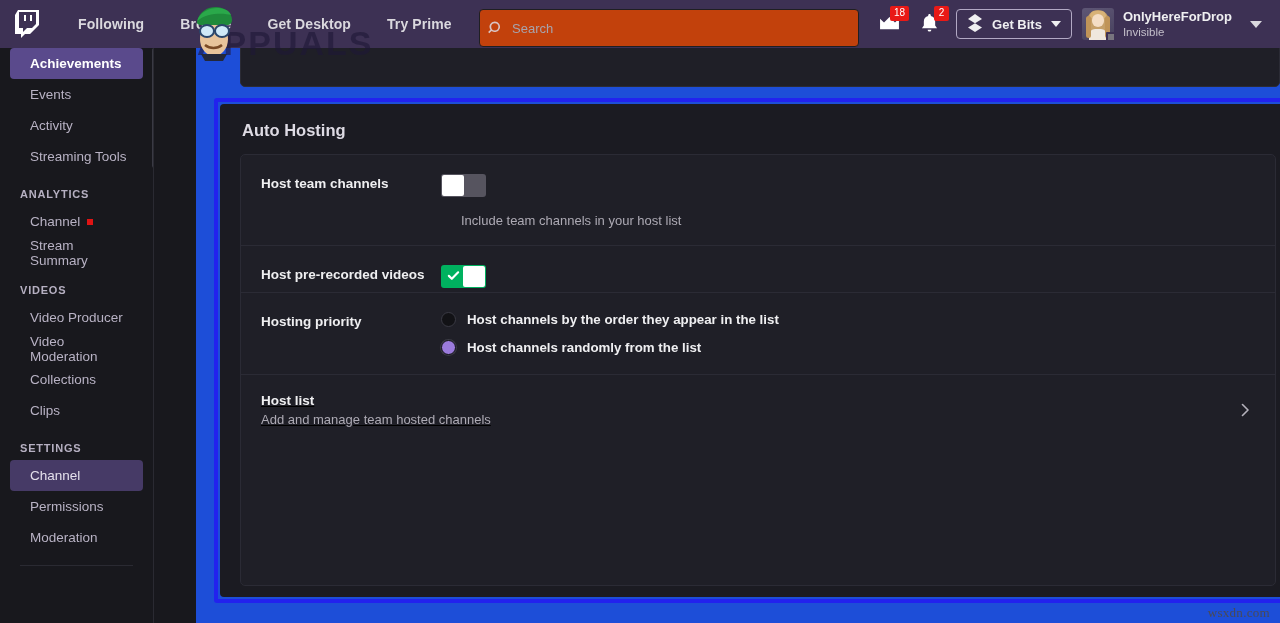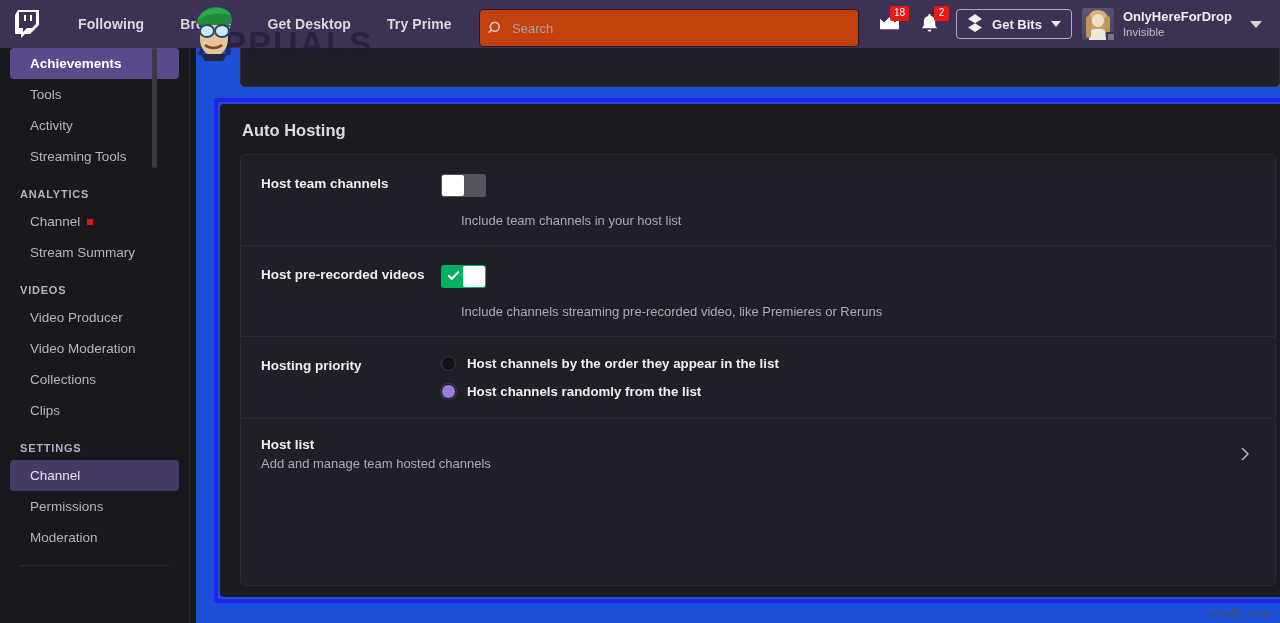--- a/index.html
+++ b/index.html
@@ -91,21 +91,21 @@
   .wm-text {
     position: absolute; left: 22px; top: 22px;
     font-size: 34px; font-weight: 700; letter-spacing: 2px;
     color: rgba(30,25,55,.62); font-family: "Liberation Sans", sans-serif;
   }
   .wm-char { position: absolute; left: 8px; top: 3px; width: 62px; height: 56px; }
 
   
   .sidebar {
     position: absolute; left: 0; top: 48px;
-    width: 190px; height: 575px;
+    width: 154px; height: 575px;
     background: #18181d;
     border-right: 1px solid #2a2a32;
     overflow: hidden;
     padding-top: 0px;
   }
   .side-item {
     height: 31px; display: flex; align-items: center;
     padding-left: 20px; color: #b8b2c4; font-size: 13.5px;
     cursor: pointer; margin: 0 10px 0 10px; border-radius: 4px;
     padding-right: 8px;
@@ -183,21 +183,21 @@
   .radio {
     width: 15px; height: 15px; border-radius: 50%;
     flex: 0 0 15px; margin-right: 11px; position: relative;
   }
   .radio.unsel { background: #121216; border: 1px solid #3a3a44; }
   .radio.sel { background: #9b7bdc; border: 1px solid #121216; box-shadow: 0 0 0 1px #3a3a44; }
   .radio-text { color: #efeff1; font-size: 13.3px; font-weight: bold; }
 
   
   .hostlist-row { display: flex; align-items: center; padding: 18px 22px 18px 20px; cursor: pointer; }
-  .hostlist-texts { flex: 1; }
+  .hostlist-texts { flex: 1; text-decoration: underline; }
   .hostlist-title { color: #efeff1; font-size: 13.5px; font-weight: 700; }
   .hostlist-sub { color: #adaab4; font-size: 13px; margin-top: 4px; }
   .chev { width: 16px; height: 16px; opacity: .85; }
 
   .wm-bottom {
     position: absolute; right: 10px; bottom: 2px;
     color: #4a4a55; font-size: 13px; letter-spacing: .3px;
     font-family: Liberation Serif, serif; z-index: 60;
   }
 </style>
@@ -292,21 +292,21 @@
     </div>
   </div>
 
   <div class="sidebar">
     <div class="side-scrollbar"></div>
 
     <div class="side-item active">
       <span>Achievements</span>
     </div>
     <div class="side-item">
-      <span>Tools</span>
+      <span>Events</span>
     </div>
     <div class="side-item">
       <span>Activity</span>
     </div>
     <div class="side-item">
       <span>Streaming Tools</span>
     </div>
 
     <div class="side-head">ANALYTICS</div>
     <div class="side-item">
@@ -374,21 +374,20 @@
             <div class="row-label">Host pre-recorded videos</div>
             <div class="row-ctrl">
               <div class="toggle on">
                 <svg class="check" viewBox="0 0 14 14" aria-hidden="true">
                   <path d="M2 7.4l3.2 3.2L12 3.6" stroke="#ffffff" stroke-width="2.3" fill="none" stroke-linecap="round" stroke-linejoin="round"></path>
                 </svg>
                 <span class="knob"></span>
               </div>
             </div>
           </div>
-          <div class="row-desc">Include channels streaming pre-recorded video, like Premieres or Reruns</div>
         </div>
 
         <div class="row">
           <div class="row-inner" style="padding-bottom:19px;">
             <div class="row-label">Hosting priority</div>
             <div class="row-ctrl">
               <div class="radio-line">
                 <span class="radio unsel"></span>
                 <span class="radio-text">Host channels by the order they appear in the list</span>
               </div>

